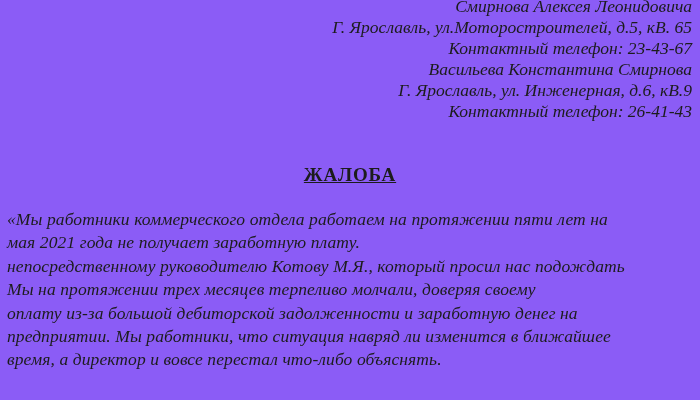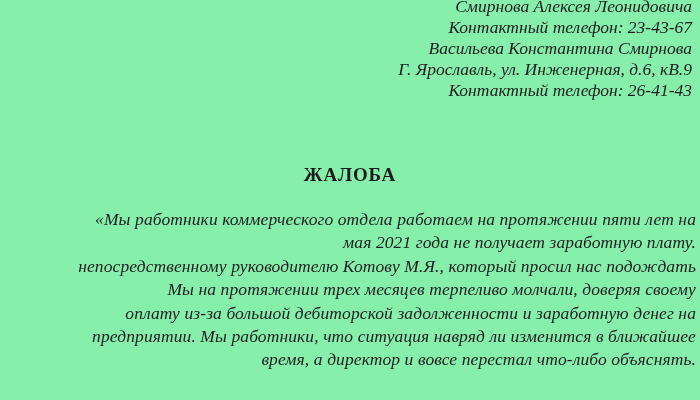--- a/index.html
+++ b/index.html
@@ -7,21 +7,21 @@
   body {
     background: #ffffff;
     font-family: "Liberation Serif", "DejaVu Serif", serif;
     color: #1c1c1c;
     overflow: hidden;
     position: relative;
   }
   .page {
     position: absolute;
     inset: 0;
-    background: #86efac;
+    background: #8b5cf6;
   }
   .applicants-block {
     position: absolute;
     top: -4px;
     right: 8px;
     text-align: right;
     font-style: italic;
     font-size: 17.5px;
     line-height: 21px;
     white-space: nowrap;
@@ -29,41 +29,43 @@
   .doc-title {
     position: absolute;
     top: 164px;
     left: 0;
     width: 100%;
     text-align: center;
     font-weight: bold;
     font-size: 19px;
     letter-spacing: 0.8px;
     font-style: normal;
+    text-decoration: underline;
   }
   .body-block {
     position: absolute;
     top: 208px;
     left: 7px;
     right: 4px;
     font-style: italic;
     font-size: 17.5px;
     line-height: 23.4px;
     letter-spacing: 0.1px;
-    text-align: right;
+    text-align: left;
   }
   .line { white-space: nowrap; }
 </style>
 </head>
 <body>
 
 <div class="page">
 
   <div class="applicants-block">
     <div class="line">Смирнова Алексея Леонидовича</div>
+    <div class="line">Г. Ярославль, ул.Моторостроителей, д.5, кВ. 65</div>
     <div class="line">Контактный телефон: 23-43-67</div>
     <div class="line">Васильева Константина Смирнова</div>
     <div class="line">Г. Ярославль, ул. Инженерная, д.6, кВ.9</div>
     <div class="line">Контактный телефон: 26-41-43</div>
   </div>
 
   <div class="doc-title">ЖАЛОБА</div>
 
   <div class="body-block">
     <div class="line">«Мы работники коммерческого отдела работаем на протяжении пяти лет на</div>

